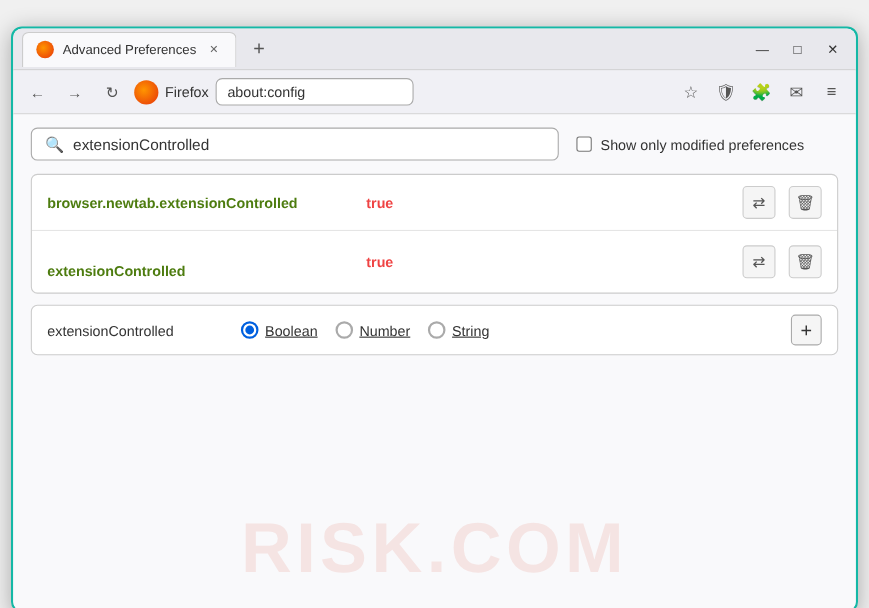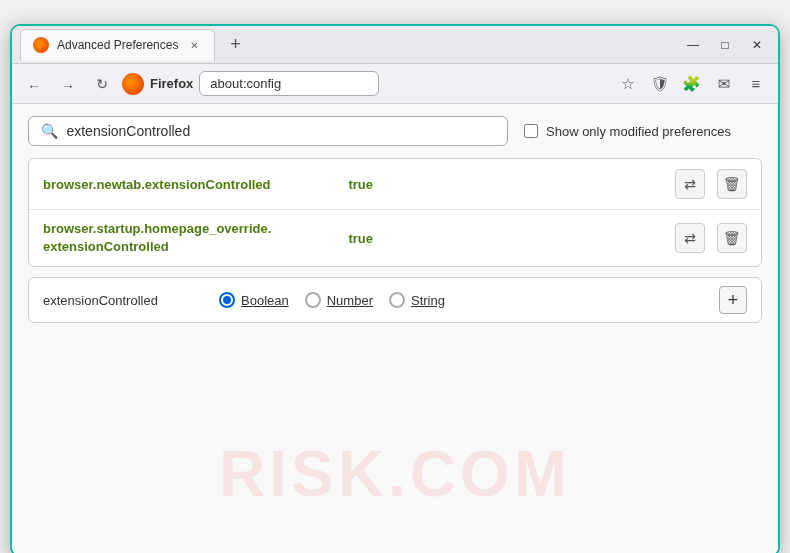--- a/index.html
+++ b/index.html
@@ -148,21 +148,21 @@
       width: 22px;
       height: 22px;
       border-radius: 50%;
       background: radial-gradient(circle at 40% 40%, #ff9500, #e6320a);
       flex-shrink: 0;
     }
 
     .site-label {
       font-size: 13px;
       color: #333;
-      font-weight: 700;
+      font-weight: 400;
     }
 
     .address-bar {
       background: white;
       border: 1px solid #aaa;
       border-radius: 6px;
       display: flex;
       align-items: center;
       padding: 4px 10px;
       gap: 8px;
@@ -201,21 +201,21 @@
       flex: 1;
       background: #f9f9fb;
       padding: 12px 16px;
       position: relative;
       overflow: hidden;
     }
 
     
     .watermark {
       position: absolute;
-      bottom: 44px;
+      bottom: 20px;
       left: 50%;
       transform: translateX(-50%);
       font-size: 64px;
       font-weight: 900;
       color: rgba(220, 80, 60, 0.12);
       letter-spacing: 4px;
       white-space: nowrap;
       pointer-events: none;
       font-family: Arial Black, sans-serif;
       user-select: none;
@@ -300,23 +300,22 @@
       max-width: 340px;
     }
 
     .pref-name.two-line {
       line-height: 1.4;
     }
 
     .pref-value {
       font-size: 13px;
       font-weight: 700;
-      color: #4d7c0f;
+      color: #ef4444;
       min-width: 40px;
-      text-align: right;
     }
 
     .pref-spacer { flex: 1; }
 
     .pref-action-btn {
       width: 30px;
       height: 30px;
       border: 1px solid #ccc;
       background: #f5f5f5;
       border-radius: 4px;
@@ -477,21 +476,21 @@
         <button class="pref-action-btn">
           <span>⇄</span>
         </button>
         <button class="pref-delete-btn">
           <span>🗑</span>
         </button>
       </div>
 
       <div class="pref-row">
         <span class="pref-name two-line">
-          <span>browser.startup.homepage_override.</span><br>
+          <br>
           <span>extensionControlled</span>
         </span>
         <span class="pref-value">true</span>
         <div class="pref-spacer"></div>
         <button class="pref-action-btn">
           <span>⇄</span>
         </button>
         <button class="pref-delete-btn">
           <span>🗑</span>
         </button>

